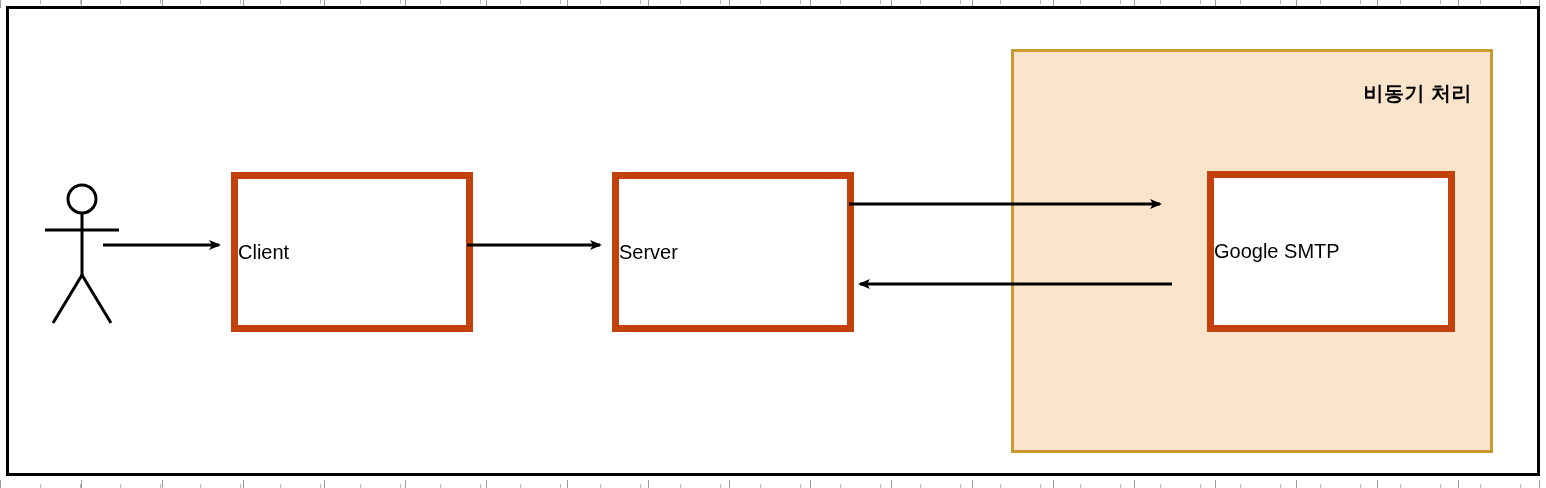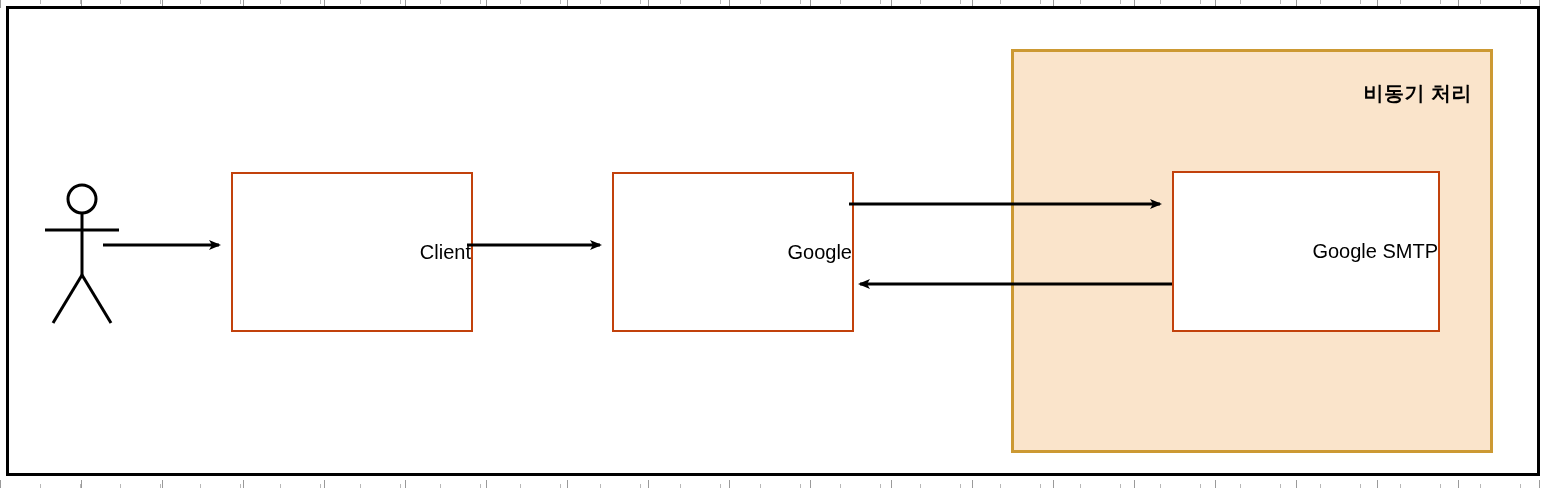--- a/index.html
+++ b/index.html
@@ -67,35 +67,34 @@
     font-weight: bold;
     color: #000000;
     white-space: nowrap;
     letter-spacing: 0.5px;
   }
 
   
   .node-box {
     position: absolute;
     background: #ffffff;
-    border: 2px solid #c2410c;
+    border: 7px solid #c2410c;
     box-sizing: border-box;
     display: flex;
     align-items: center;
-    justify-content: flex-end;
-    padding-left: 32px;
+    justify-content: flex-start;
   }
   .node-label {
     font-size: 20px;
     color: #000000;
     white-space: nowrap;
   }
   #box-client  { left: 222px;  top: 163px; width: 242px; height: 160px; }
   #box-server  { left: 603px;  top: 163px; width: 242px; height: 160px; }
-  #box-smtp    { left: 1163px; top: 162px; width: 268px; height: 161px; }
+  #box-smtp    { left: 1198px; top: 162px; width: 248px; height: 161px; }
 
   
   #actor-user {
     position: absolute;
     left: 18px;
     top: 168px;
     width: 112px;
     height: 180px;
   }
   #actor-user-label {
@@ -199,21 +198,21 @@
         <line x1="55" y1="98" x2="26" y2="146" stroke="#000000" stroke-width="3"></line>
         <line x1="55" y1="98" x2="84" y2="146" stroke="#000000" stroke-width="3"></line>
       </svg>
     </div>
 
     <div class="node-box" id="box-client">
       <span class="node-label">Client</span>
     </div>
 
     <div class="node-box" id="box-server">
-      <span class="node-label">Google</span>
+      <span class="node-label">Server</span>
     </div>
 
     <div class="node-box" id="box-smtp">
       <span class="node-label">Google SMTP</span>
     </div>
 
     <svg id="connectors">
       <defs>
         <marker id="arrow-right" markerWidth="12" markerHeight="12" refX="10" refY="5" orient="auto" markerUnits="userSpaceOnUse">
           <path d="M0,0 L12,5 L0,10 L3,5 Z" fill="#000000"></path>

